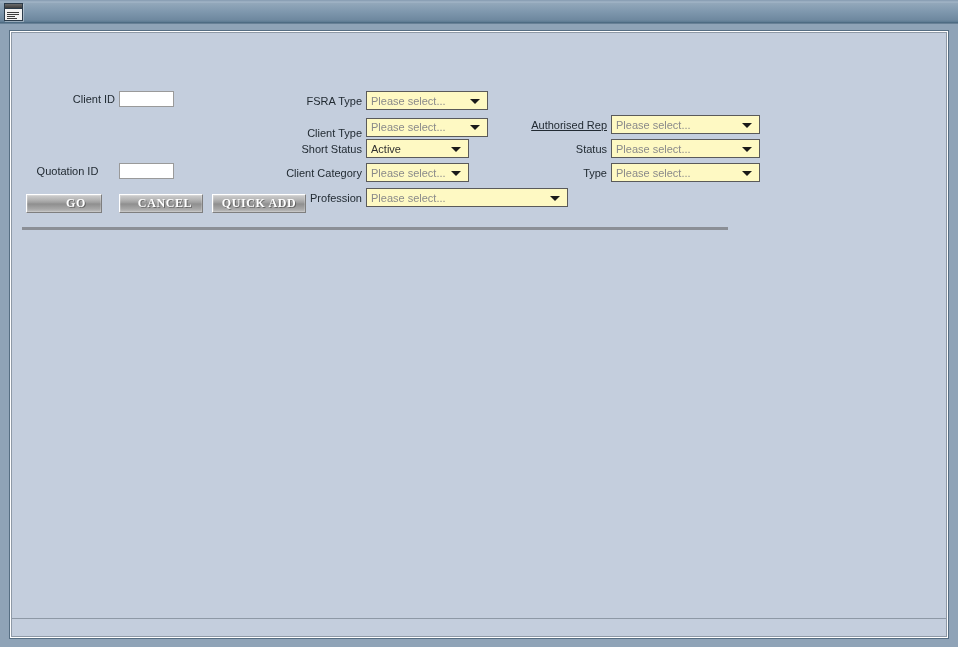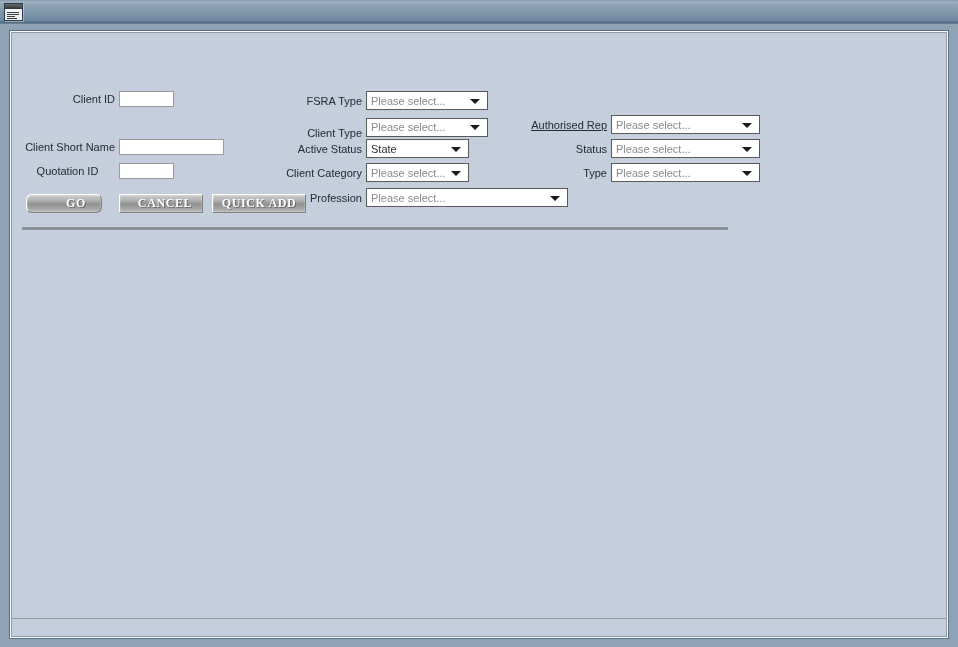--- a/index.html
+++ b/index.html
@@ -117,21 +117,21 @@
     height: 16px;
     font-size: 11px;
     color: #222;
     padding: 0 2px;
     outline: none;
     font-family: "Liberation Sans", sans-serif;
   }
 
   .select-box {
     position: relative;
-    background: #ffffff;
+    background: #fef9c3;
     border: 1px solid #5a5a5a;
     box-sizing: border-box;
     height: 19px;
     display: flex;
     align-items: center;
     cursor: pointer;
   }
   .select-text {
     font-size: 11px;
     color: #8a8a8a;
@@ -179,21 +179,21 @@
   .btn-label {
     font-family: "Liberation Serif", serif;
     font-weight: bold;
     font-size: 12px;
     color: #ffffff;
     letter-spacing: 0.6px;
     text-shadow: 1px 1px 0 rgba(60,60,60,0.55);
     white-space: nowrap;
     transform: translateX(12px);
   }
-  #btn-go       { left: 0px;   width: 76px; border-radius: 6px; }
+  #btn-go       { left: 0px;   width: 76px; }
   #btn-cancel   { left: 93px;  width: 84px; }
   #btn-quickadd { left: 186px; width: 94px; }
   #btn-quickadd .btn-label { transform: translateX(0px); }
   #btn-cancel .btn-label   { transform: translateX(4px); }
 
   
   #divider {
     position: absolute;
     left: 10px;
     top: 194px;
@@ -233,24 +233,20 @@
     <div id="content-inner">
 
       <div id="form-area">
 
         <div class="field-row" style="left:8px; top:58px;">
           <div class="field-label" style="width:95px;">Client ID</div>
           <input class="text-input" style="width: 55px;" type="text" value="">
         </div>
 
 
-        <div class="field-row" style="left:8px; top:106px;">
-          <div class="field-label" style="width:95px;">Client Short Name</div>
-          <input class="text-input" style="width: 105px;" type="text" value="">
-        </div>
 
         <div class="field-row" style="left:8px; top:130px;">
           <div class="field-label" style="width:95px;text-align:center;">Quotation ID</div>
           <input class="text-input" style="width: 55px;" type="text" value="">
         </div>
 
         <div class="field-row" style="left:230px; top:58px;">
           <div class="field-label" style="width:120px;">FSRA Type</div>
           <div class="select-box" style="width:122px;">
             <span class="select-text">Please select...</span>
@@ -260,23 +256,23 @@
 
         <div class="field-row" style="left:230px; top:82px;">
           <div class="field-label" style="width:120px;margin-top:12px;">Client Type</div>
           <div class="select-box" style="width:122px;">
             <span class="select-text">Please select...</span>
             <span class="select-arrow"></span>
           </div>
         </div>
 
         <div class="field-row" style="left:230px; top:106px;">
-          <div class="field-label" style="width:120px;">Active Status</div>
+          <div class="field-label" style="width:120px;">Short Status</div>
           <div class="select-box" style="width:103px;">
-            <span class="select-text filled">State</span>
+            <span class="select-text filled">Active</span>
             <span class="select-arrow"></span>
           </div>
         </div>
 
         <div class="field-row" style="left:230px; top:130px;">
           <div class="field-label" style="width:120px;">Client Category</div>
           <div class="select-box" style="width:103px;">
             <span class="select-text">Please select...</span>
             <span class="select-arrow"></span>
           </div>

